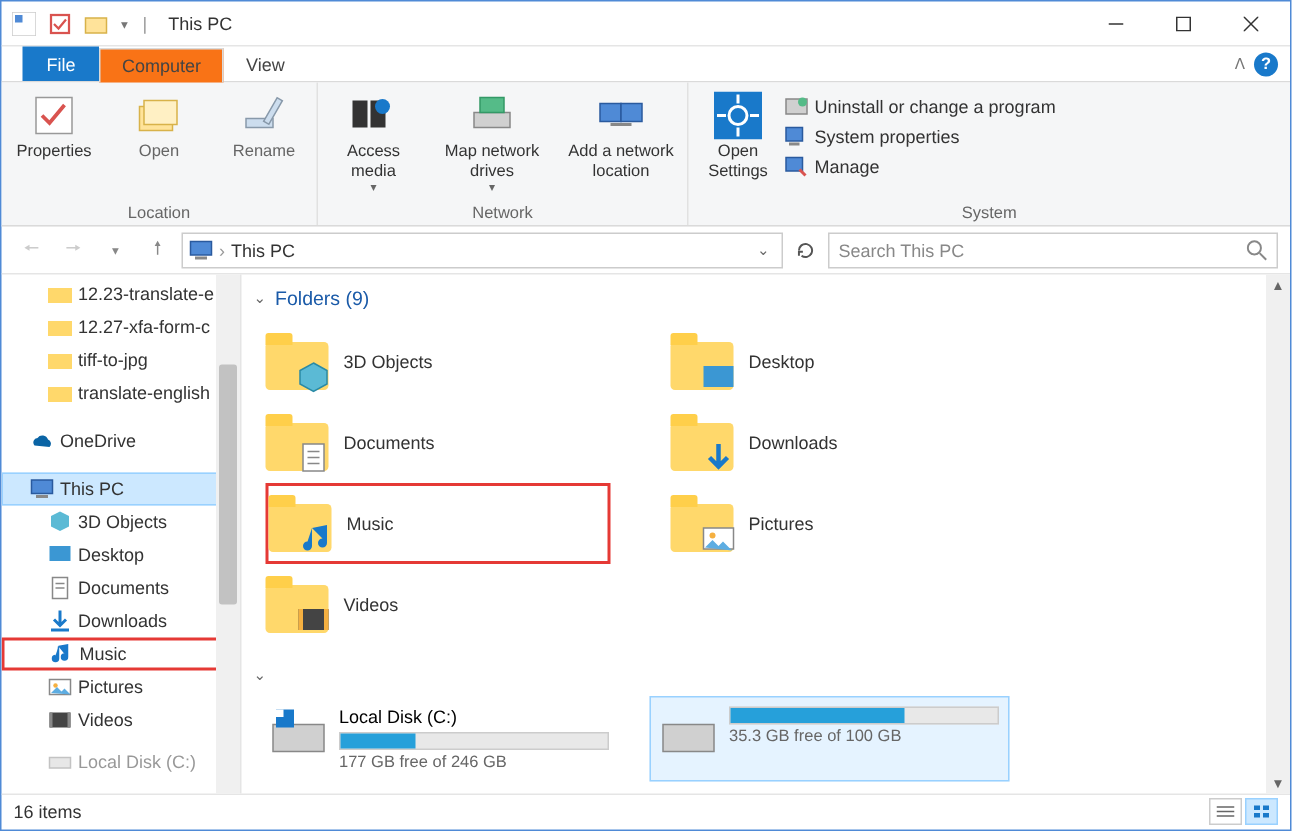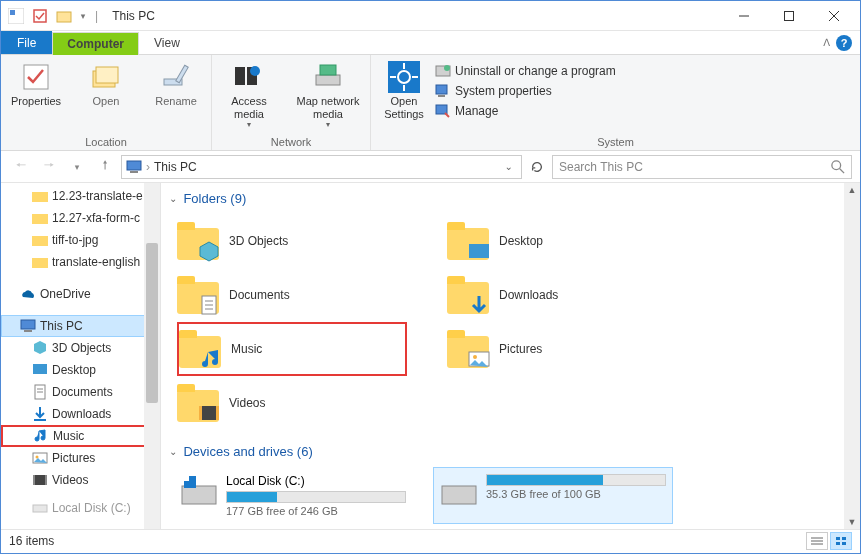--- a/index.html
+++ b/index.html
@@ -8,24 +8,24 @@
 
 .titlebar { height: 30px; display: flex; align-items: center; padding: 0 4px; border-bottom: 1px solid #e5e5e5; }
 .qat { display: flex; align-items: center; gap: 2px; }
 .qat-icon { width: 22px; height: 22px; display: flex; align-items: center; justify-content: center; }
 .title-text { margin-left: 8px; font-size: 12px; color: #333; }
 .title-sep { margin: 0 6px; color: #999; }
 .win-controls { margin-left: auto; display: flex; }
 .win-btn { width: 45px; height: 30px; display: flex; align-items: center; justify-content: center; }
 
 
-.menutabs { height: 24px; display: flex; align-items: stretch; border-bottom: 1px solid #dadada; padding-left: 0; }
+.menutabs { height: 24px; display: flex; align-items: stretch; border-bottom: 1px solid #dadada; padding-left: 14px; }
 .file-tab { background: #1979ca; color: #fff; padding: 0 16px; display: flex; align-items: center; font-size: 12px; }
 .tab { padding: 0 14px; display: flex; align-items: center; font-size: 12px; color: #444; border: 1px solid transparent; border-bottom: none; }
-.tab.active { background: #84cc16; border-color: #dadada; position: relative; top: 1px; font-weight: bold; }
+.tab.active { background: #f97316; border-color: #dadada; position: relative; top: 1px; }
 .tab-help { margin-left: auto; margin-right: 8px; display: flex; align-items:center; gap:6px;}
 .collapse-caret { font-size:10px; color:#777;}
 .help-circle { width:16px; height:16px; background:#1979ca; border-radius:50%; color:#fff; display:flex; align-items:center; justify-content:center; font-weight:bold; font-size:11px;}
 
 
 .ribbon { height: 96px; background: #f5f6f7; border-bottom: 1px solid #dadada; display: flex; }
 .ribbon-group { display: flex; flex-direction: column; padding: 2px 6px 0 6px; border-right: 1px solid #e1e1e1; }
 .ribbon-buttons { display: flex; flex: 1; align-items: flex-start; gap: 12px; }
 .rbn-btn { display: flex; flex-direction: column; align-items: center; justify-content: flex-start; width: 58px; padding-top: 4px; font-size: 11px; color: #666; text-align: center; line-height: 1.15; }
 .rbn-btn.enabled { color: #333; }
@@ -188,22 +188,30 @@
             <circle cx="22" cy="10" r="5" fill="#1979ca"></circle>
           </svg>
         <span>Access media</span>
         <span style="font-size:8px;color:#666;">▾</span>
       </div>
       <div class="rbn-btn enabled" style="width:72px;">
         <svg class="rbn-icon" viewBox="0 0 32 32">
             <rect x="4" y="14" width="24" height="10" fill="#d0d0d0" stroke="#888"></rect>
             <rect x="8" y="4" width="16" height="10" fill="#5b8" stroke="#396"></rect>
           </svg>
-        <span>Map network media</span>
+        <span>Map network drives</span>
         <span style="font-size:8px;color:#666;">▾</span>
+      </div>
+      <div class="rbn-btn enabled" style="width:76px;">
+        <svg class="rbn-icon" viewBox="0 0 32 32">
+            <rect x="2" y="8" width="14" height="12" fill="#4f8ad6" stroke="#2a5a9e"></rect>
+            <rect x="16" y="8" width="14" height="12" fill="#4f8ad6" stroke="#2a5a9e"></rect>
+            <line x1="9" y1="22" x2="23" y2="22" stroke="#888" stroke-width="2"></line>
+          </svg>
+        <span>Add a network location</span>
       </div>
     </div>
     <div class="ribbon-label">Network</div>
   </div>
 
   <div class="ribbon-group ribbon-system" style="border-right:none;">
     <div class="ribbon-system-row" style="flex:1;">
       <div class="rbn-btn enabled" style="width:54px;">
         <svg class="rbn-icon" viewBox="0 0 32 32">
             <rect width="32" height="32" fill="#1979ca"></rect>
@@ -452,21 +460,20 @@
               <rect x="2" y="4" width="3" height="14" fill="#f5b041"></rect>
               <rect x="19" y="4" width="3" height="14" fill="#f5b041"></rect>
             </svg>
           </div>
         <span class="flabel">Videos</span>
       </div>
     </div>
 
     <div class="section-header">
       <span class="chev">⌄</span>
-      <span>Devices and drives (6)</span>
     </div>
     <div class="drive-row">
       <div class="drive-item">
         <svg class="drive-icon" viewBox="0 0 38 38">
             <rect x="2" y="12" width="34" height="18" fill="#d0d0d0" stroke="#888"></rect>
             <rect x="4" y="2" width="12" height="12" fill="#1979ca"></rect>
             <rect x="4" y="2" width="5" height="5" fill="#fff"></rect>
           </svg>
         <div class="drive-info">
           <div class="drive-name">Local Disk (C:)</div>

